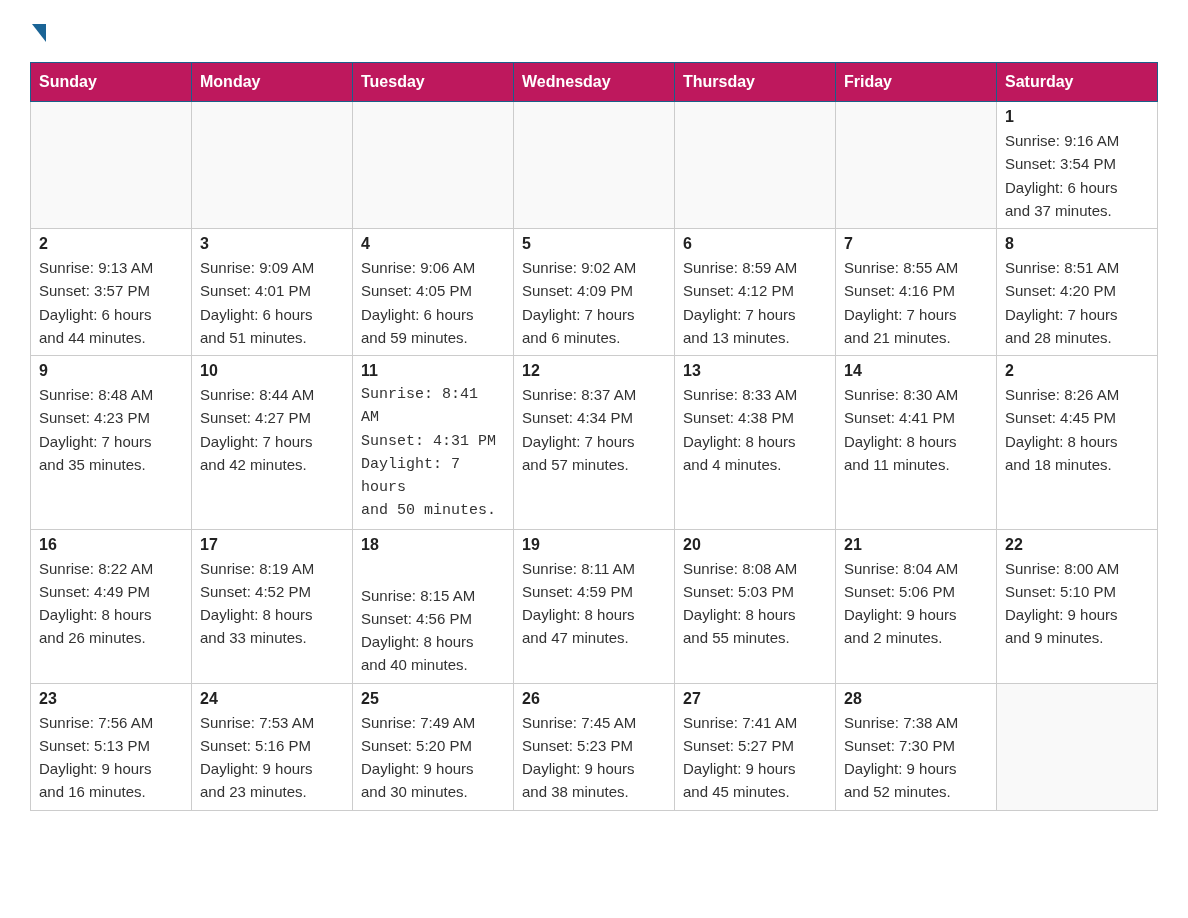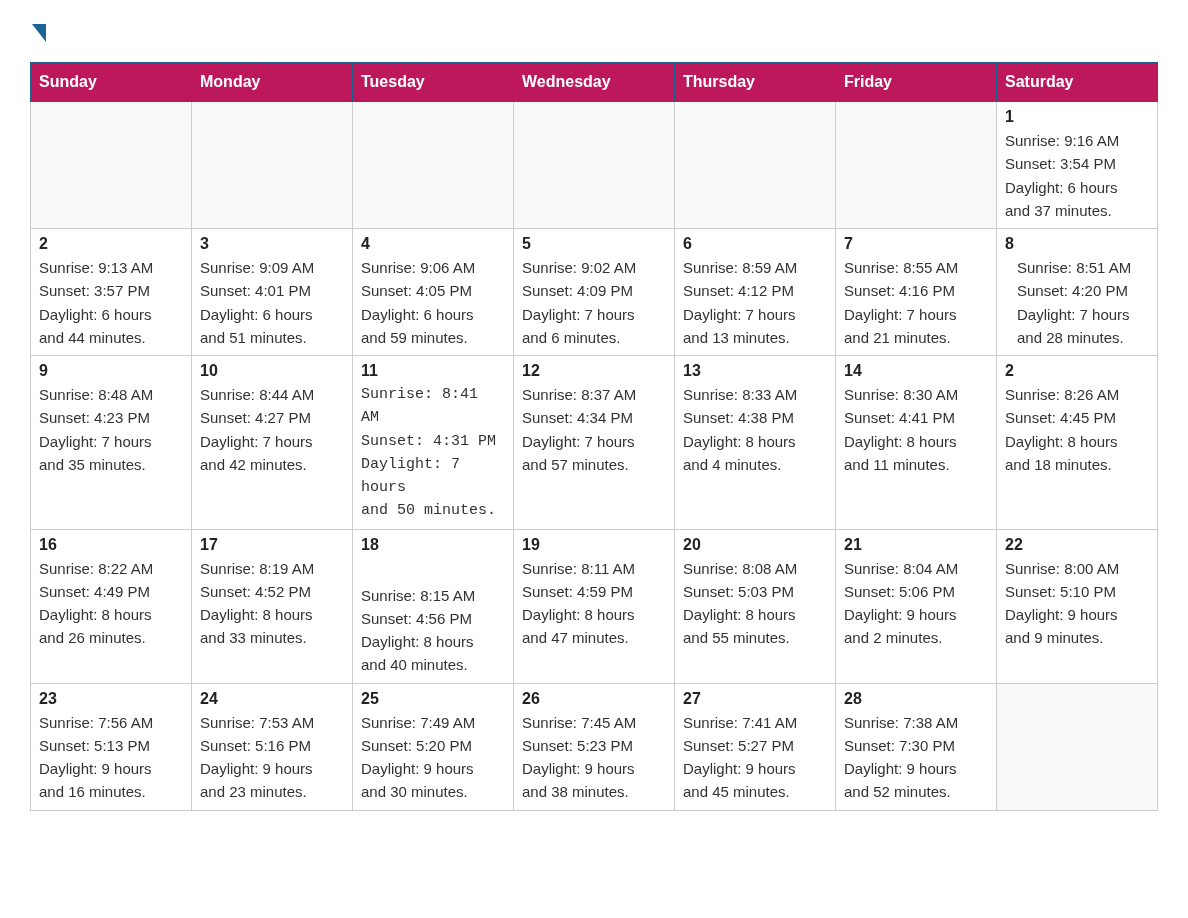--- a/index.html
+++ b/index.html
@@ -183,21 +183,21 @@
         </td>
         <td>
           <span class="day-number">7</span>
           <div class="day-info" style="white-space: pre-line;">Sunrise: 8:55 AM
 Sunset: 4:16 PM
 Daylight: 7 hours
 and 21 minutes.</div>
         </td>
         <td>
           <span class="day-number">8</span>
-          <div class="day-info" style="white-space: pre-line; margin-left: 12px;">Sunrise: 8:51 AM
+          <div class="day-info" style="white-space: pre-line;">Sunrise: 8:51 AM
 Sunset: 4:20 PM
 Daylight: 7 hours
 and 28 minutes.</div>
         </td>
       </tr>
       <tr>
         <td>
           <span class="day-number">9</span>
           <div class="day-info" style="white-space: pre-line;">Sunrise: 8:48 AM
 Sunset: 4:23 PM

